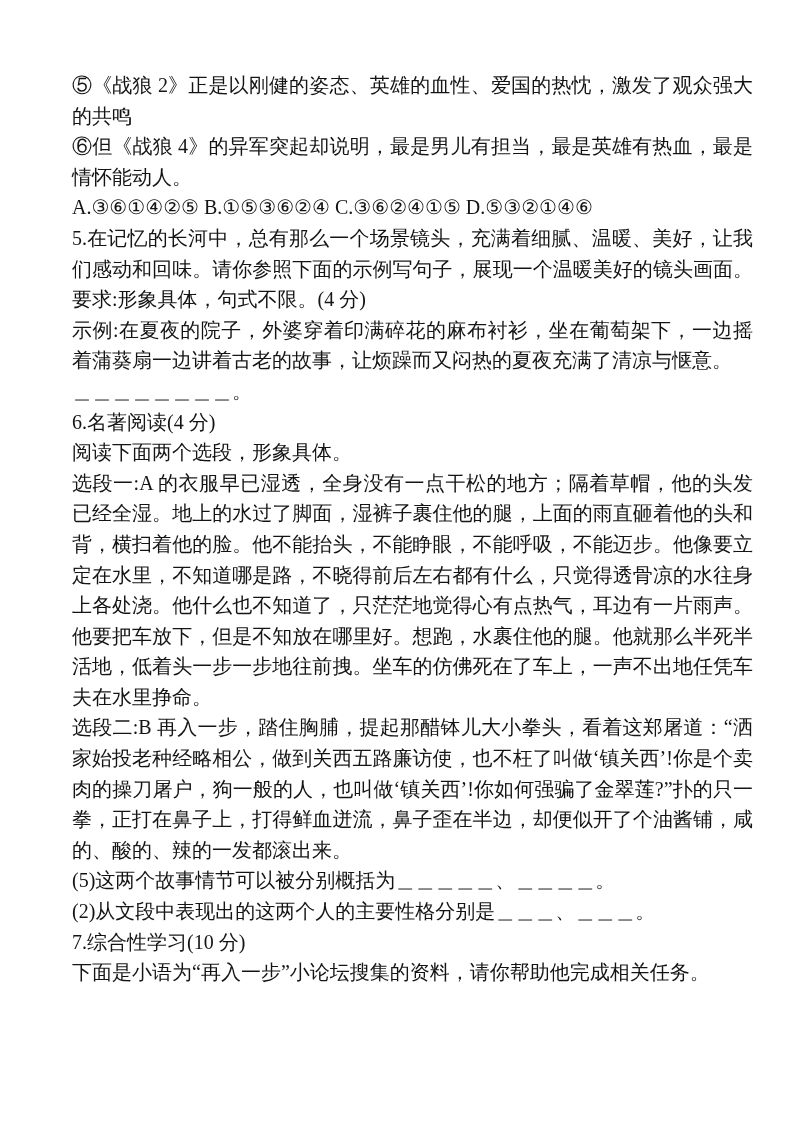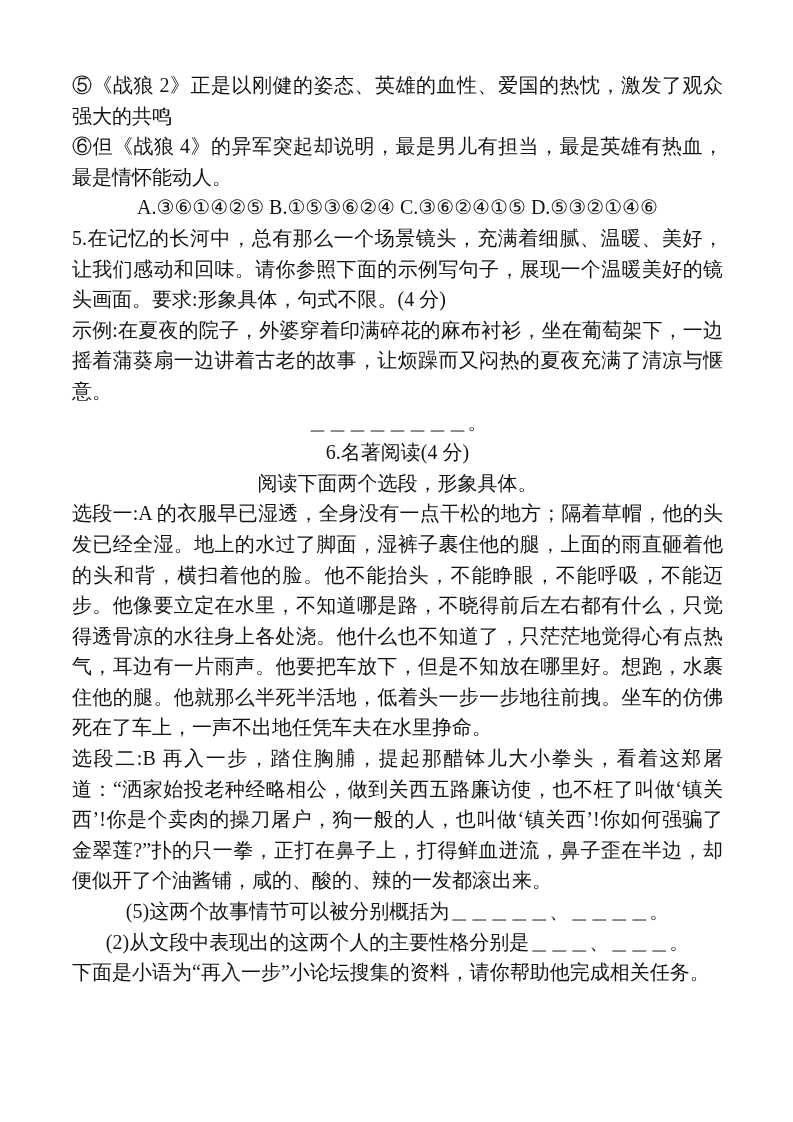--- a/index.html
+++ b/index.html
@@ -10,46 +10,47 @@
   body {
     width: 793px;
     height: 1122px;
     box-sizing: border-box;
     overflow: hidden;
   }
   .page {
     width: 793px;
     height: 1122px;
     box-sizing: border-box;
-    padding: 70px 70px 0 72px;
+    padding: 70px 40px 0 72px;
     background: #ffffff;
     color: #141414;
     font-family: "Liberation Serif", "DejaVu Serif", serif;
     font-size: 20px;
     line-height: 30.6px;
   }
   .page p {
     margin: 0;
     text-align: justify;
     word-break: break-all;
   }
   .page p.no-justify {
-    text-align: center;
+    text-align: left;
   }
 </style>
 </head>
 <body>
 
 <main class="page">
   <p>⑤《战狼 2》正是以刚健的姿态、英雄的血性、爱国的热忱，激发了观众强大的共鸣</p>
   <p>⑥但《战狼 4》的异军突起却说明，最是男儿有担当，最是英雄有热血，最是情怀能动人。</p>
   <p class="no-justify">A.③⑥①④②⑤  B.①⑤③⑥②④  C.③⑥②④①⑤  D.⑤③②①④⑥</p>
   <p>5.在记忆的长河中，总有那么一个场景镜头，充满着细腻、温暖、美好，让我们感动和回味。请你参照下面的示例写句子，展现一个温暖美好的镜头画面。要求:形象具体，句式不限。(4 分)</p>
   <p>示例:在夏夜的院子，外婆穿着印满碎花的麻布衬衫，坐在葡萄架下，一边摇着蒲葵扇一边讲着古老的故事，让烦躁而又闷热的夏夜充满了清凉与惬意。</p>
   <p class="no-justify">＿＿＿＿＿＿＿＿。</p>
   <p class="no-justify">6.名著阅读(4 分)</p>
   <p class="no-justify">阅读下面两个选段，形象具体。</p>
   <p>选段一:A 的衣服早已湿透，全身没有一点干松的地方；隔着草帽，他的头发已经全湿。地上的水过了脚面，湿裤子裹住他的腿，上面的雨直砸着他的头和背，横扫着他的脸。他不能抬头，不能睁眼，不能呼吸，不能迈步。他像要立定在水里，不知道哪是路，不晓得前后左右都有什么，只觉得透骨凉的水往身上各处浇。他什么也不知道了，只茫茫地觉得心有点热气，耳边有一片雨声。他要把车放下，但是不知放在哪里好。想跑，水裹住他的腿。他就那么半死半活地，低着头一步一步地往前拽。坐车的仿佛死在了车上，一声不出地任凭车夫在水里挣命。</p>
   <p>选段二:B 再入一步，踏住胸脯，提起那醋钵儿大小拳头，看着这郑屠道：“洒家始投老种经略相公，做到关西五路廉访使，也不枉了叫做‘镇关西’!你是个卖肉的操刀屠户，狗一般的人，也叫做‘镇关西’!你如何强骗了金翠莲?”扑的只一拳，正打在鼻子上，打得鲜血迸流，鼻子歪在半边，却便似开了个油酱铺，咸的、酸的、辣的一发都滚出来。</p>
   <p class="no-justify">(5)这两个故事情节可以被分别概括为＿＿＿＿＿、＿＿＿＿。</p>
   <p class="no-justify">(2)从文段中表现出的这两个人的主要性格分别是＿＿＿、＿＿＿。</p>
+  <p class="no-justify">7.综合性学习(10 分)</p>
   <p>下面是小语为“再入一步”小论坛搜集的资料，请你帮助他完成相关任务。</p>
 </main>
 
 </body></html>

